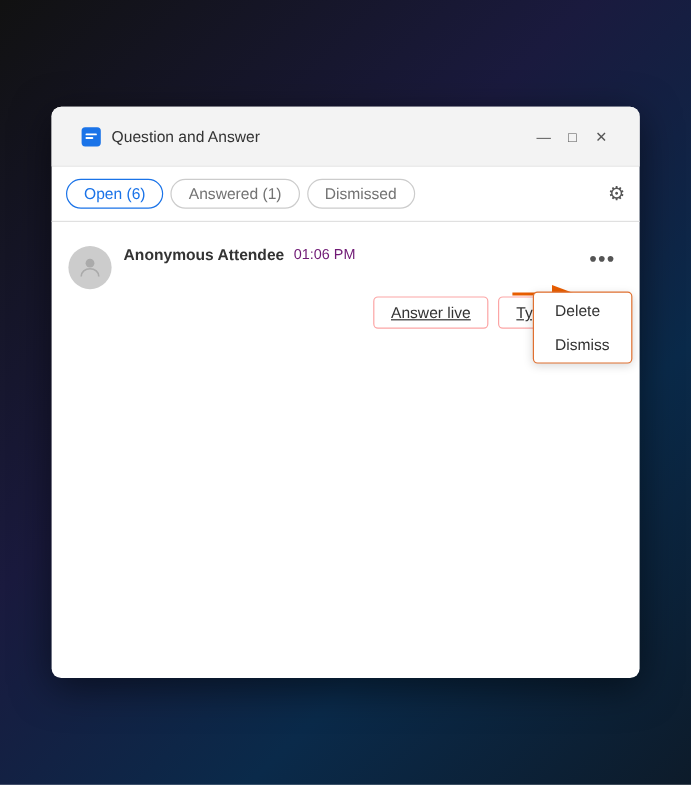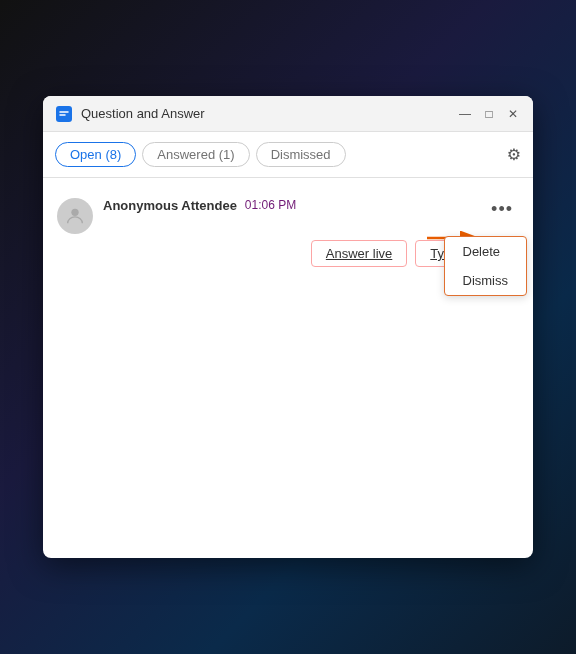--- a/index.html
+++ b/index.html
@@ -19,25 +19,25 @@
       background: #fff;
       border-radius: 8px;
       box-shadow: 0 8px 32px rgba(0,0,0,0.5);
       overflow: visible;
       position: relative;
     }
 
     .title-bar {
       display: flex;
       align-items: center;
-      padding: 8px 12px;
+      padding: 8px 24px;
       background: #f3f3f3;
       border-bottom: 1px solid #e0e0e0;
       border-radius: 8px 8px 0 0;
-      height: 36px;
+      height: 50px;
     }
 
     .title-bar-icon {
       width: 18px;
       height: 18px;
       margin-right: 8px;
       display: flex;
       align-items: center;
       justify-content: center;
     }
@@ -243,21 +243,21 @@
     </div>
     <span class="title-bar-title">Question and Answer</span>
     <div class="title-bar-controls">
       <button class="title-btn">—</button>
       <button class="title-btn">□</button>
       <button class="title-btn">✕</button>
     </div>
   </div>
 
   <div class="tabs-bar">
-    <div class="tab active">Open (8)</div>
+    <div class="tab active">Open (6)</div>
     <div class="tab inactive">Answered (1)</div>
     <div class="tab inactive">Dismissed</div>
     <button class="gear-btn">⚙</button>
   </div>
 
   <div class="qa-content">
     <div class="question-item">
       <div class="question-header">
         <div class="avatar">
           <svg viewBox="0 0 24 24" fill="#aaa" xmlns="http://www.w3.org/2000/svg">

